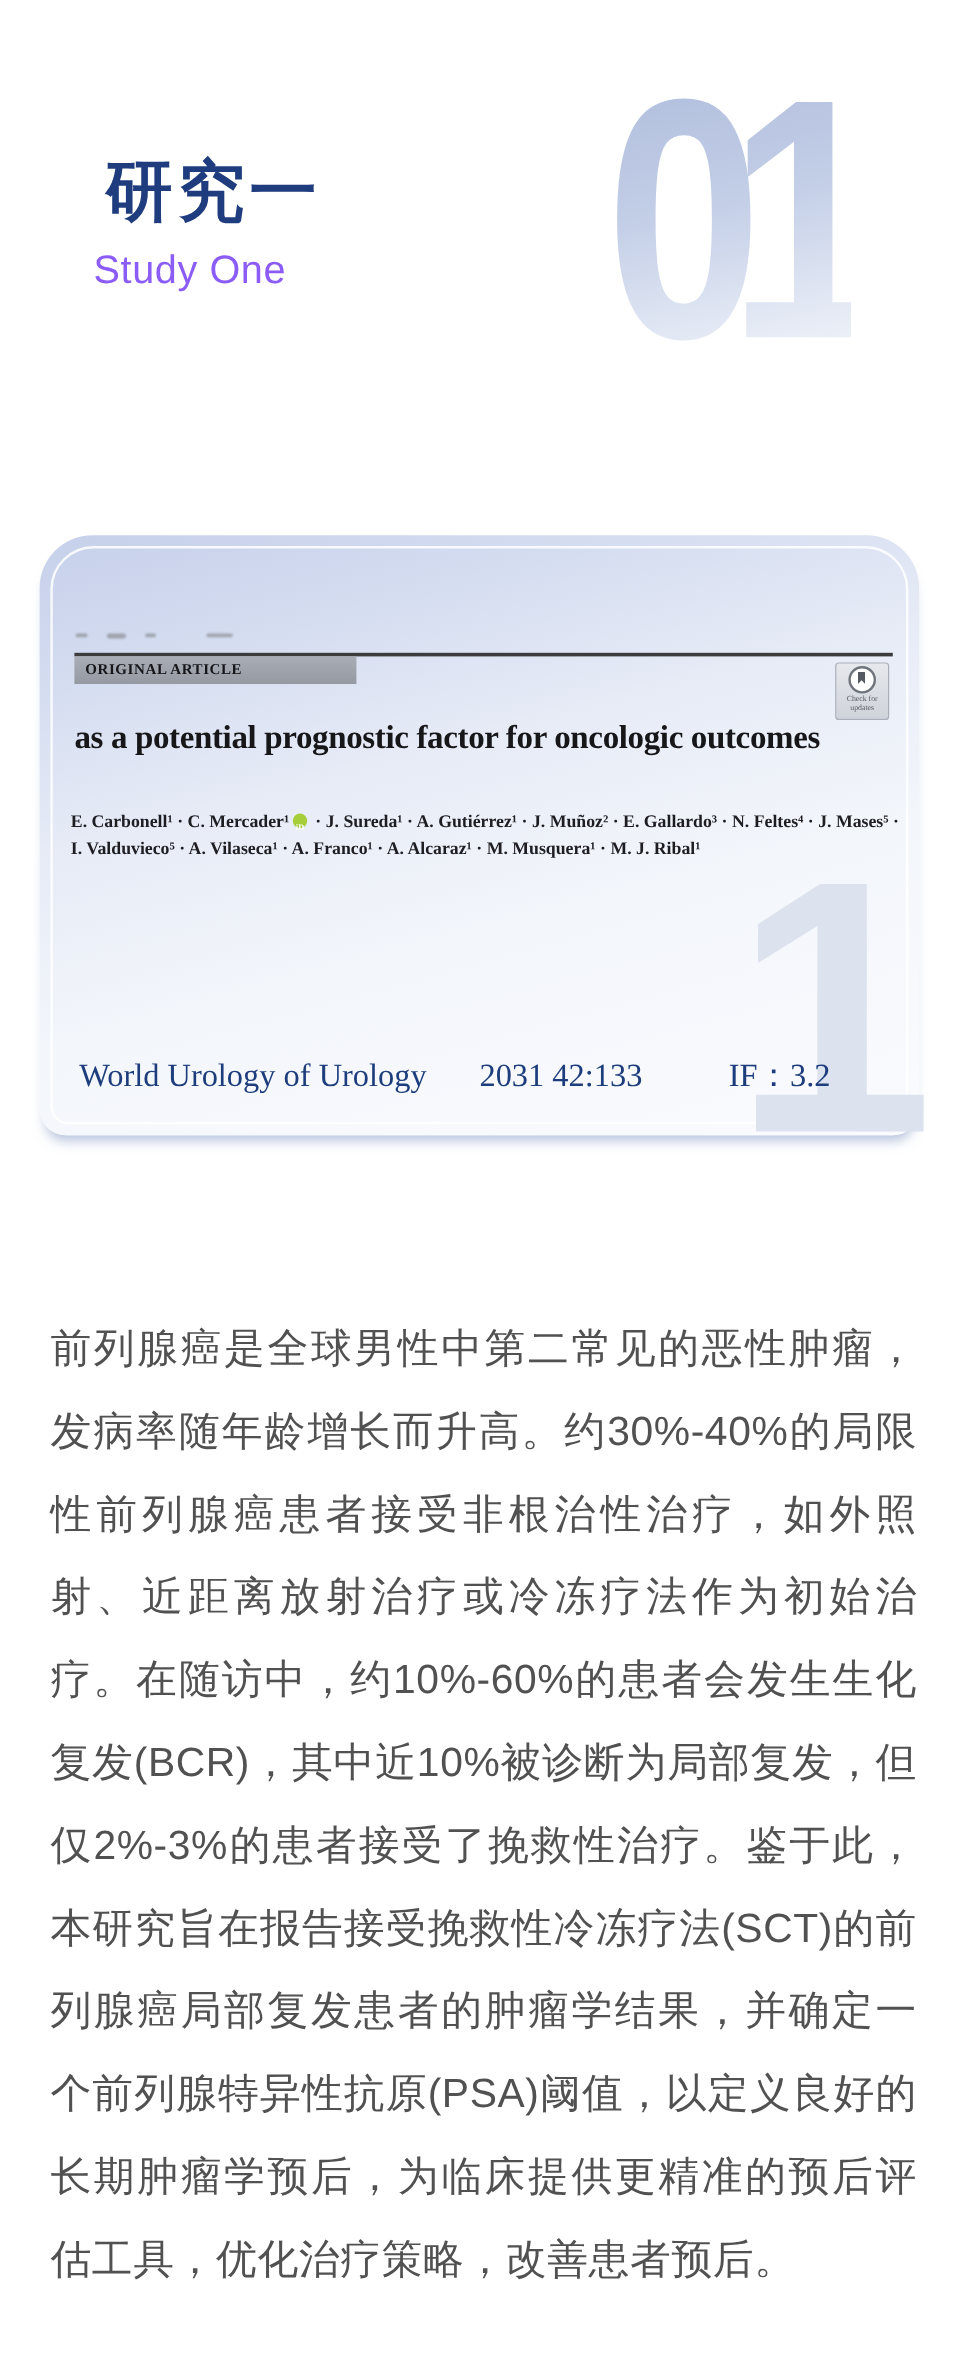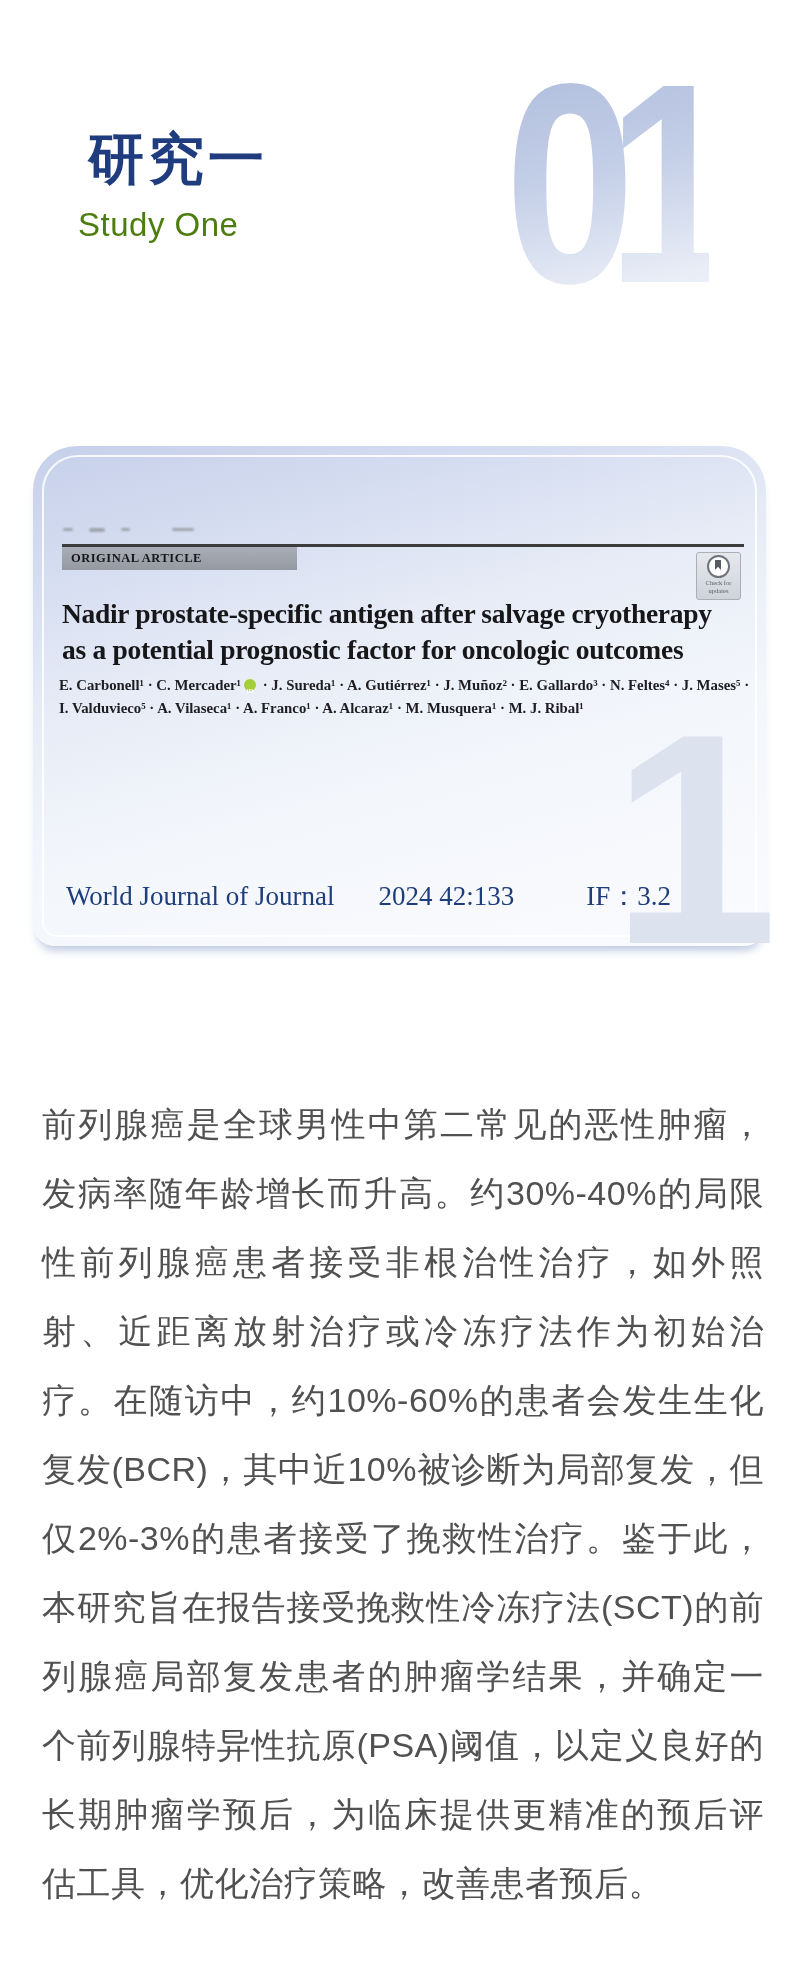--- a/index.html
+++ b/index.html
@@ -19,21 +19,21 @@
         box-shadow:0 18px 20px -12px rgba(125,150,200,0.55);
         overflow:hidden;z-index:2;}
   .pill::before{content:"";position:absolute;inset:5px;border:1.5px solid rgba(255,255,255,0.8);
         border-radius:42px;}
   .hygea{position:absolute;left:48px;top:-14px;
          font-family:"Liberation Serif",serif;font-weight:700;font-size:128px;line-height:1;
          letter-spacing:38px;color:rgba(148,166,205,0.45);white-space:nowrap;}
   .title-zh{position:absolute;left:88px;top:122px;margin:0;z-index:3;
             font-size:56px;font-weight:700;letter-spacing:4px;color:#1f3c7e;}
   .title-en{position:absolute;left:78px;top:206px;z-index:3;
-            font-size:33px;font-weight:400;letter-spacing:0.5px;color:#4d7c0f;}
+            font-size:33px;font-weight:400;letter-spacing:0.5px;color:#8b5cf6;}
 
   
   .card{position:absolute;left:33px;top:446px;width:733px;height:500px;
         border-radius:44px 44px 22px 22px;
         background:linear-gradient(165deg,#c6d0ea 0%,#d4dcf0 18%,#e6ebf6 38%,#f3f6fb 62%,#fafbfe 100%);
         box-shadow:0 9px 10px -5px rgba(115,140,190,0.5);z-index:2;}
   .card-stroke{position:absolute;inset:9px;border:2px solid rgba(255,255,255,0.85);
         border-radius:36px 36px 15px 15px;pointer-events:none;z-index:1;}
   .card-watermark{position:absolute;right:-12px;bottom:-10px;z-index:1;
         font-size:300px;font-weight:700;line-height:0.78;color:#dce2ee;}
@@ -103,32 +103,31 @@
 
       <div class="tag">ORIGINAL ARTICLE</div>
 
       <div class="check-badge">
         <span class="badge-circle"></span>
         <span class="badge-text">Check for</span>
         <span class="badge-text">updates</span>
       </div>
 
       <h2 class="paper-title">
-        <span>Nadir prostate-specific antigen after salvage cryotherapy</span>
         <span>as a potential prognostic factor for oncologic outcomes</span>
       </h2>
 
       <div class="authors">
         <div><span>E. Carbonell¹ · C. Mercader¹</span><span class="orcid"></span><span> · J. Sureda¹ · A. Gutiérrez¹ · J. Muñoz² · E. Gallardo³ · N. Feltes⁴ · J. Mases⁵ ·</span></div>
         <div>I. Valduvieco⁵ · A. Vilaseca¹ · A. Franco¹ · A. Alcaraz¹ · M. Musquera¹ · M. J. Ribal¹</div>
       </div>
 
       <div class="journal-row">
-        <span class="journal-name">World Journal of Journal</span>
-        <span class="journal-issue">2024 42:133</span>
+        <span class="journal-name">World Urology of Urology</span>
+        <span class="journal-issue">2031 42:133</span>
         <span class="impact-factor">IF：3.2</span>
       </div>
 
     </div>
   </section>
 
   <p class="body-paragraph">前列腺癌是全球男性中第二常见的恶性肿瘤，发病率随年龄增长而升高。约30%-40%的局限性前列腺癌患者接受非根治性治疗，如外照射、近距离放射治疗或冷冻疗法作为初始治疗。在随访中，约10%-60%的患者会发生生化复发(BCR)，其中近10%被诊断为局部复发，但仅2%-3%的患者接受了挽救性治疗。鉴于此，本研究旨在报告接受挽救性冷冻疗法(SCT)的前列腺癌局部复发患者的肿瘤学结果，并确定一个前列腺特异性抗原(PSA)阈值，以定义良好的长期肿瘤学预后，为临床提供更精准的预后评估工具，优化治疗策略，改善患者预后。</p>
 
 </div>
 

